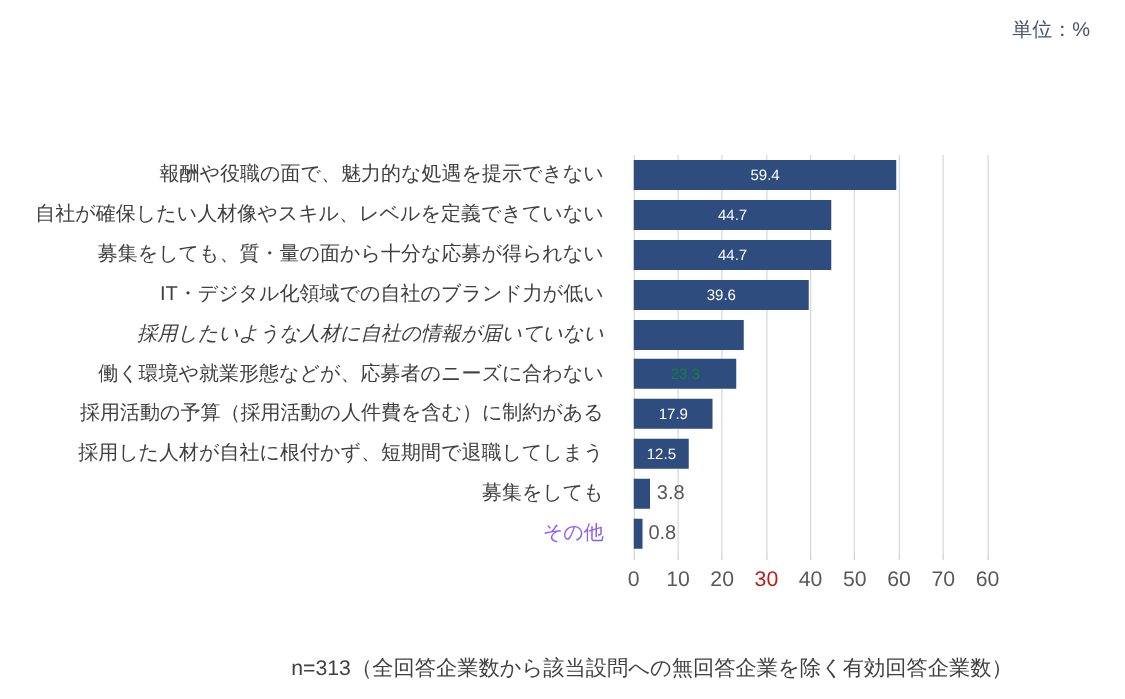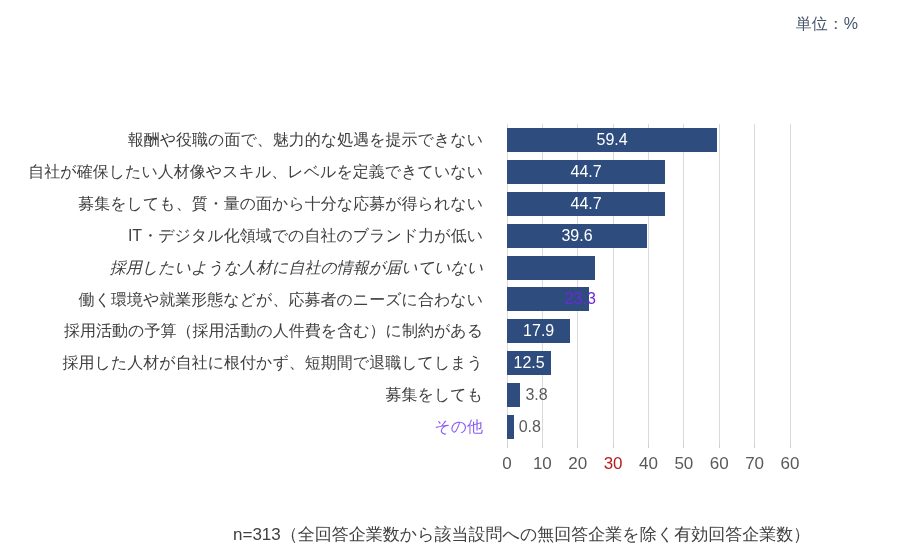--- a/index.html
+++ b/index.html
@@ -11,21 +11,21 @@
   .canvas {
     position: relative;
     width: 900px;
     height: 559px;
     background: #ffffff;
     overflow: hidden;
   }
   .unit-label {
     position: absolute;
     top: 14px;
-    right: 42px;
+    right: 28px;
     font-size: 16px;
     color: #44546a;
   }
   .chart {
     position: absolute;
     left: 0;
     top: 124px;
     width: 900px;
     height: 319px;
   }
@@ -108,21 +108,21 @@
   }
   .val-inside {
     position: absolute;
     top: 0;
     bottom: 0;
     left: 0;
     display: flex;
     align-items: center;
     justify-content: center;
     color: #ffffff;
-    font-size: 16px;
+    font-size: 12px;
   }
   .val-outside {
     position: absolute;
     top: 0;
     bottom: 0;
     display: flex;
     align-items: center;
     color: #595959;
     font-size: 16px;
   }
@@ -186,21 +186,21 @@
         <div class="row">
           <div class="cat-label" style="color: rgb(64, 64, 64); font-style: italic;">採用したいような人材に自社の情報が届いていない</div>
           <div class="track">
             <div class="bar" style="width: 31.125%; background: rgb(46, 77, 126);"></div>
           </div>
         </div>
         <div class="row">
           <div class="cat-label" style="color: rgb(64, 64, 64);">働く環境や就業形態などが、応募者のニーズに合わない</div>
           <div class="track">
             <div class="bar" style="width: 29.125%; background: rgb(46, 77, 126);"></div>
-            <div class="val-inside" style="width: 29.125%; color: #6d28d9; padding-left: 32px;">23.3</div>
+            <div class="val-inside" style="width: 29.125%; color: #15803d;">23.3</div>
           </div>
         </div>
         <div class="row">
           <div class="cat-label" style="color: rgb(64, 64, 64);">採用活動の予算（採用活動の人件費を含む）に制約がある</div>
           <div class="track">
             <div class="bar" style="width: 22.375%; background: rgb(46, 77, 126);"></div>
             <div class="val-inside" style="width: 22.375%; color: rgb(255, 255, 255);">17.9</div>
           </div>
         </div>
         <div class="row">

